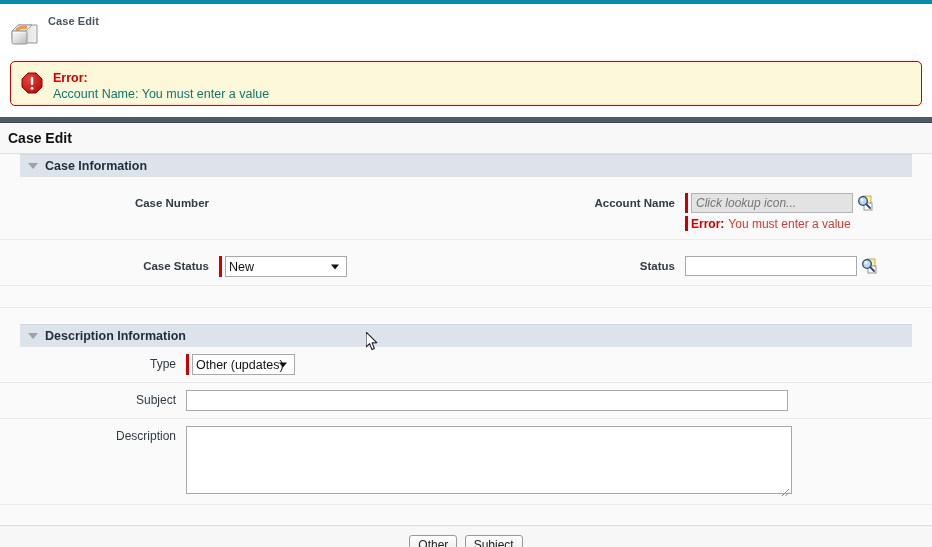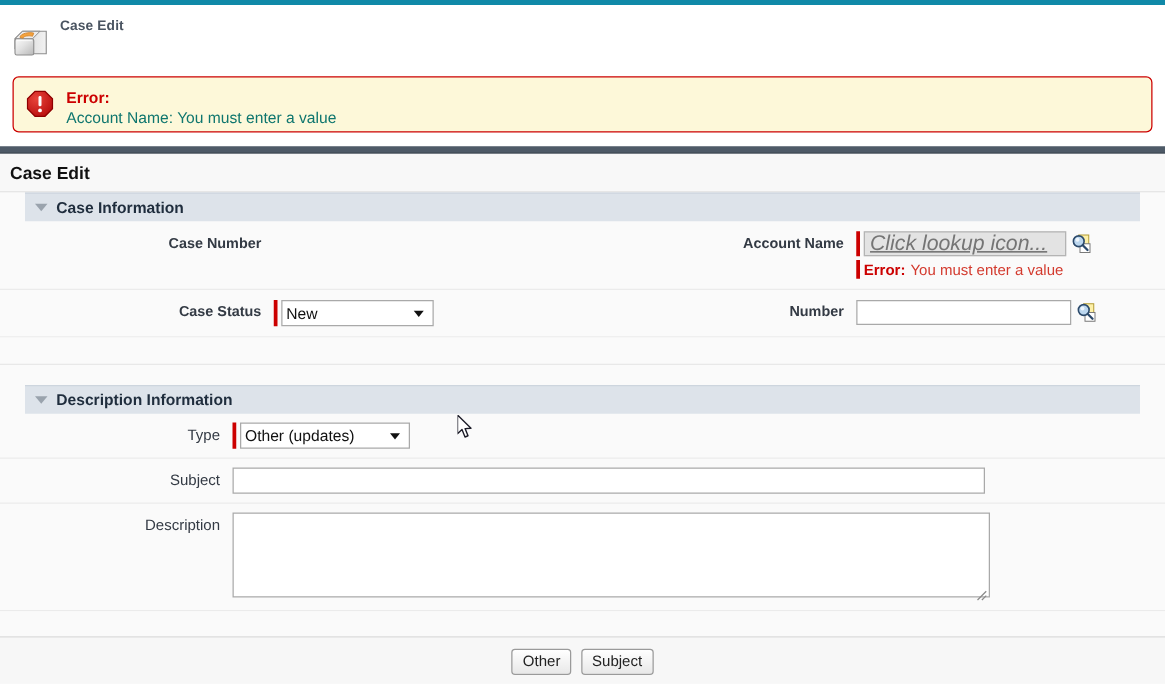--- a/index.html
+++ b/index.html
@@ -128,21 +128,21 @@
 
   
   .row {
     display: flex;
     width: 100%;
     border-bottom: 1px solid #ebebeb;
   }
   .col {
     width: 50%;
     display: flex;
-    padding: 8px 0 8px 0;
+    padding: 16px 0 8px 0;
     align-items: flex-start;
   }
   .lbl {
     width: 47%;
     text-align: right;
     padding-right: 10px;
     font-size: 11.5px;
     font-weight: bold;
     color: #333a44;
     padding-top: 3px;
@@ -162,25 +162,24 @@
     background: #cc0000;
     margin-right: 3px;
     min-height: 20px;
   }
 
   
   input.txt {
     border: 1px solid #a9a9a9;
     height: 20px;
     font-family: "Liberation Sans", sans-serif;
-    font-size: 17px;
+    font-size: 12px;
     padding: 0 4px;
     color: #222;
     background: #ffffff;
-    text-decoration: underline;
   }
   input.txt.disabled-look {
     background: #e3e3e3;
     color: #555555;
     font-style: italic;
     border: 1px solid #b4b4b4;
   }
   select.sel {
     border: 1px solid #a9a9a9;
     height: 21px;
@@ -387,21 +386,21 @@
             <span class="sel-wrap">
               <select class="sel" style="width:122px;">
                 <option>New</option>
               </select>
               <span class="sel-arrow"></span>
             </span>
           </div>
         </div>
       </div>
       <div class="col">
-        <div class="lbl">Number</div>
+        <div class="lbl">Status</div>
         <div class="fld">
           <div class="fld-line">
             <input class="txt" style="width: 172px;" value="" placeholder="">
             <span class="lookup-icon">
               <svg width="18" height="18" viewBox="0 0 18 18">
                 <rect x="7" y="2" width="8" height="8" fill="#fdf0a8" stroke="#b39b35" stroke-width="0.8"></rect>
                 <rect x="8" y="9" width="8" height="7" fill="#ffffff" stroke="#7a7a7a" stroke-width="0.8"></rect>
                 <circle cx="7" cy="7" r="4.3" fill="#bcd7ef" stroke="#2c4a6b" stroke-width="1.3"></circle>
                 <circle cx="6" cy="5.8" r="1.6" fill="#ffffff" opacity="0.75"></circle>
                 <line x1="10.2" y1="10.2" x2="14" y2="14" stroke="#2c4a6b" stroke-width="1.9" stroke-linecap="round"></line>
@@ -418,21 +417,21 @@
     <div class="section-header">
       <span class="tri"></span>
       <span class="section-title">Description Information</span>
     </div>
 
     <div class="row-wide">
       <div class="lbl-wide">Type</div>
       <div class="fld-line">
         <span class="req-bar"></span>
         <span class="sel-wrap">
-          <select class="sel" style="width:136px;">
+          <select class="sel" style="width:103px;">
             <option>Other (updates)</option>
           </select>
           <span class="sel-arrow"></span>
         </span>
       </div>
     </div>
 
     <div class="row-wide">
       <div class="lbl-wide">Subject</div>
       <div class="fld-line">

